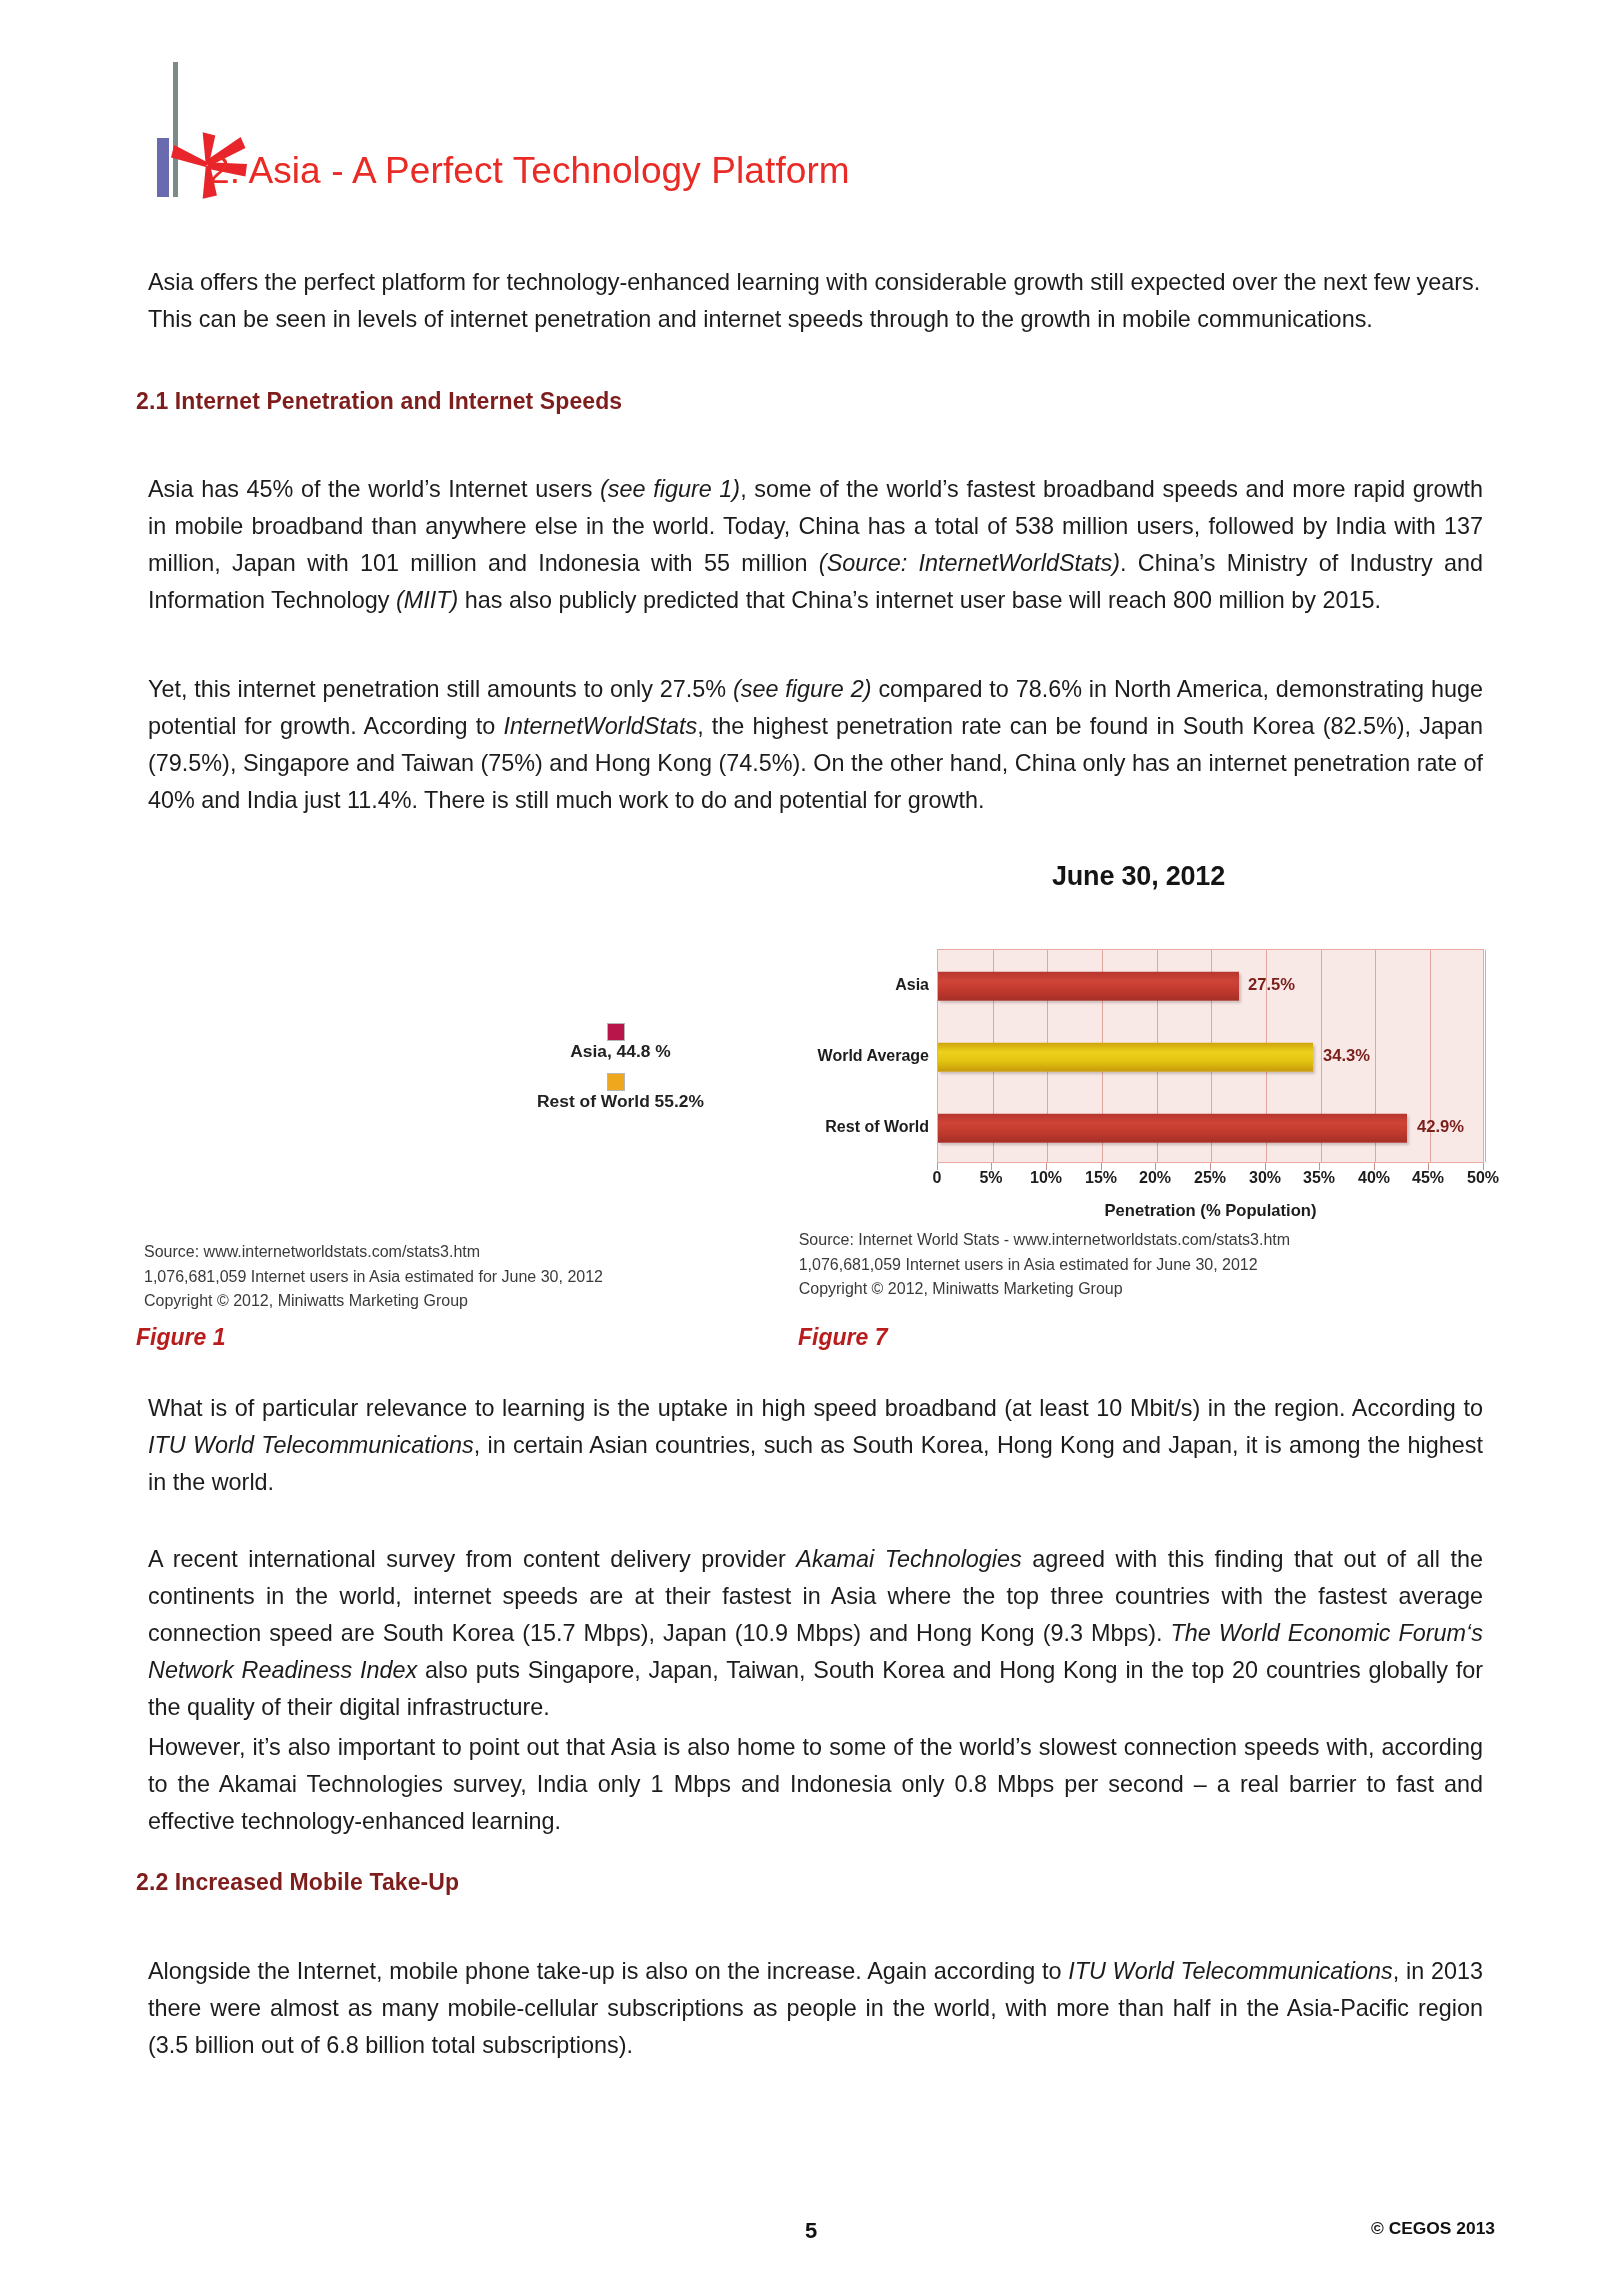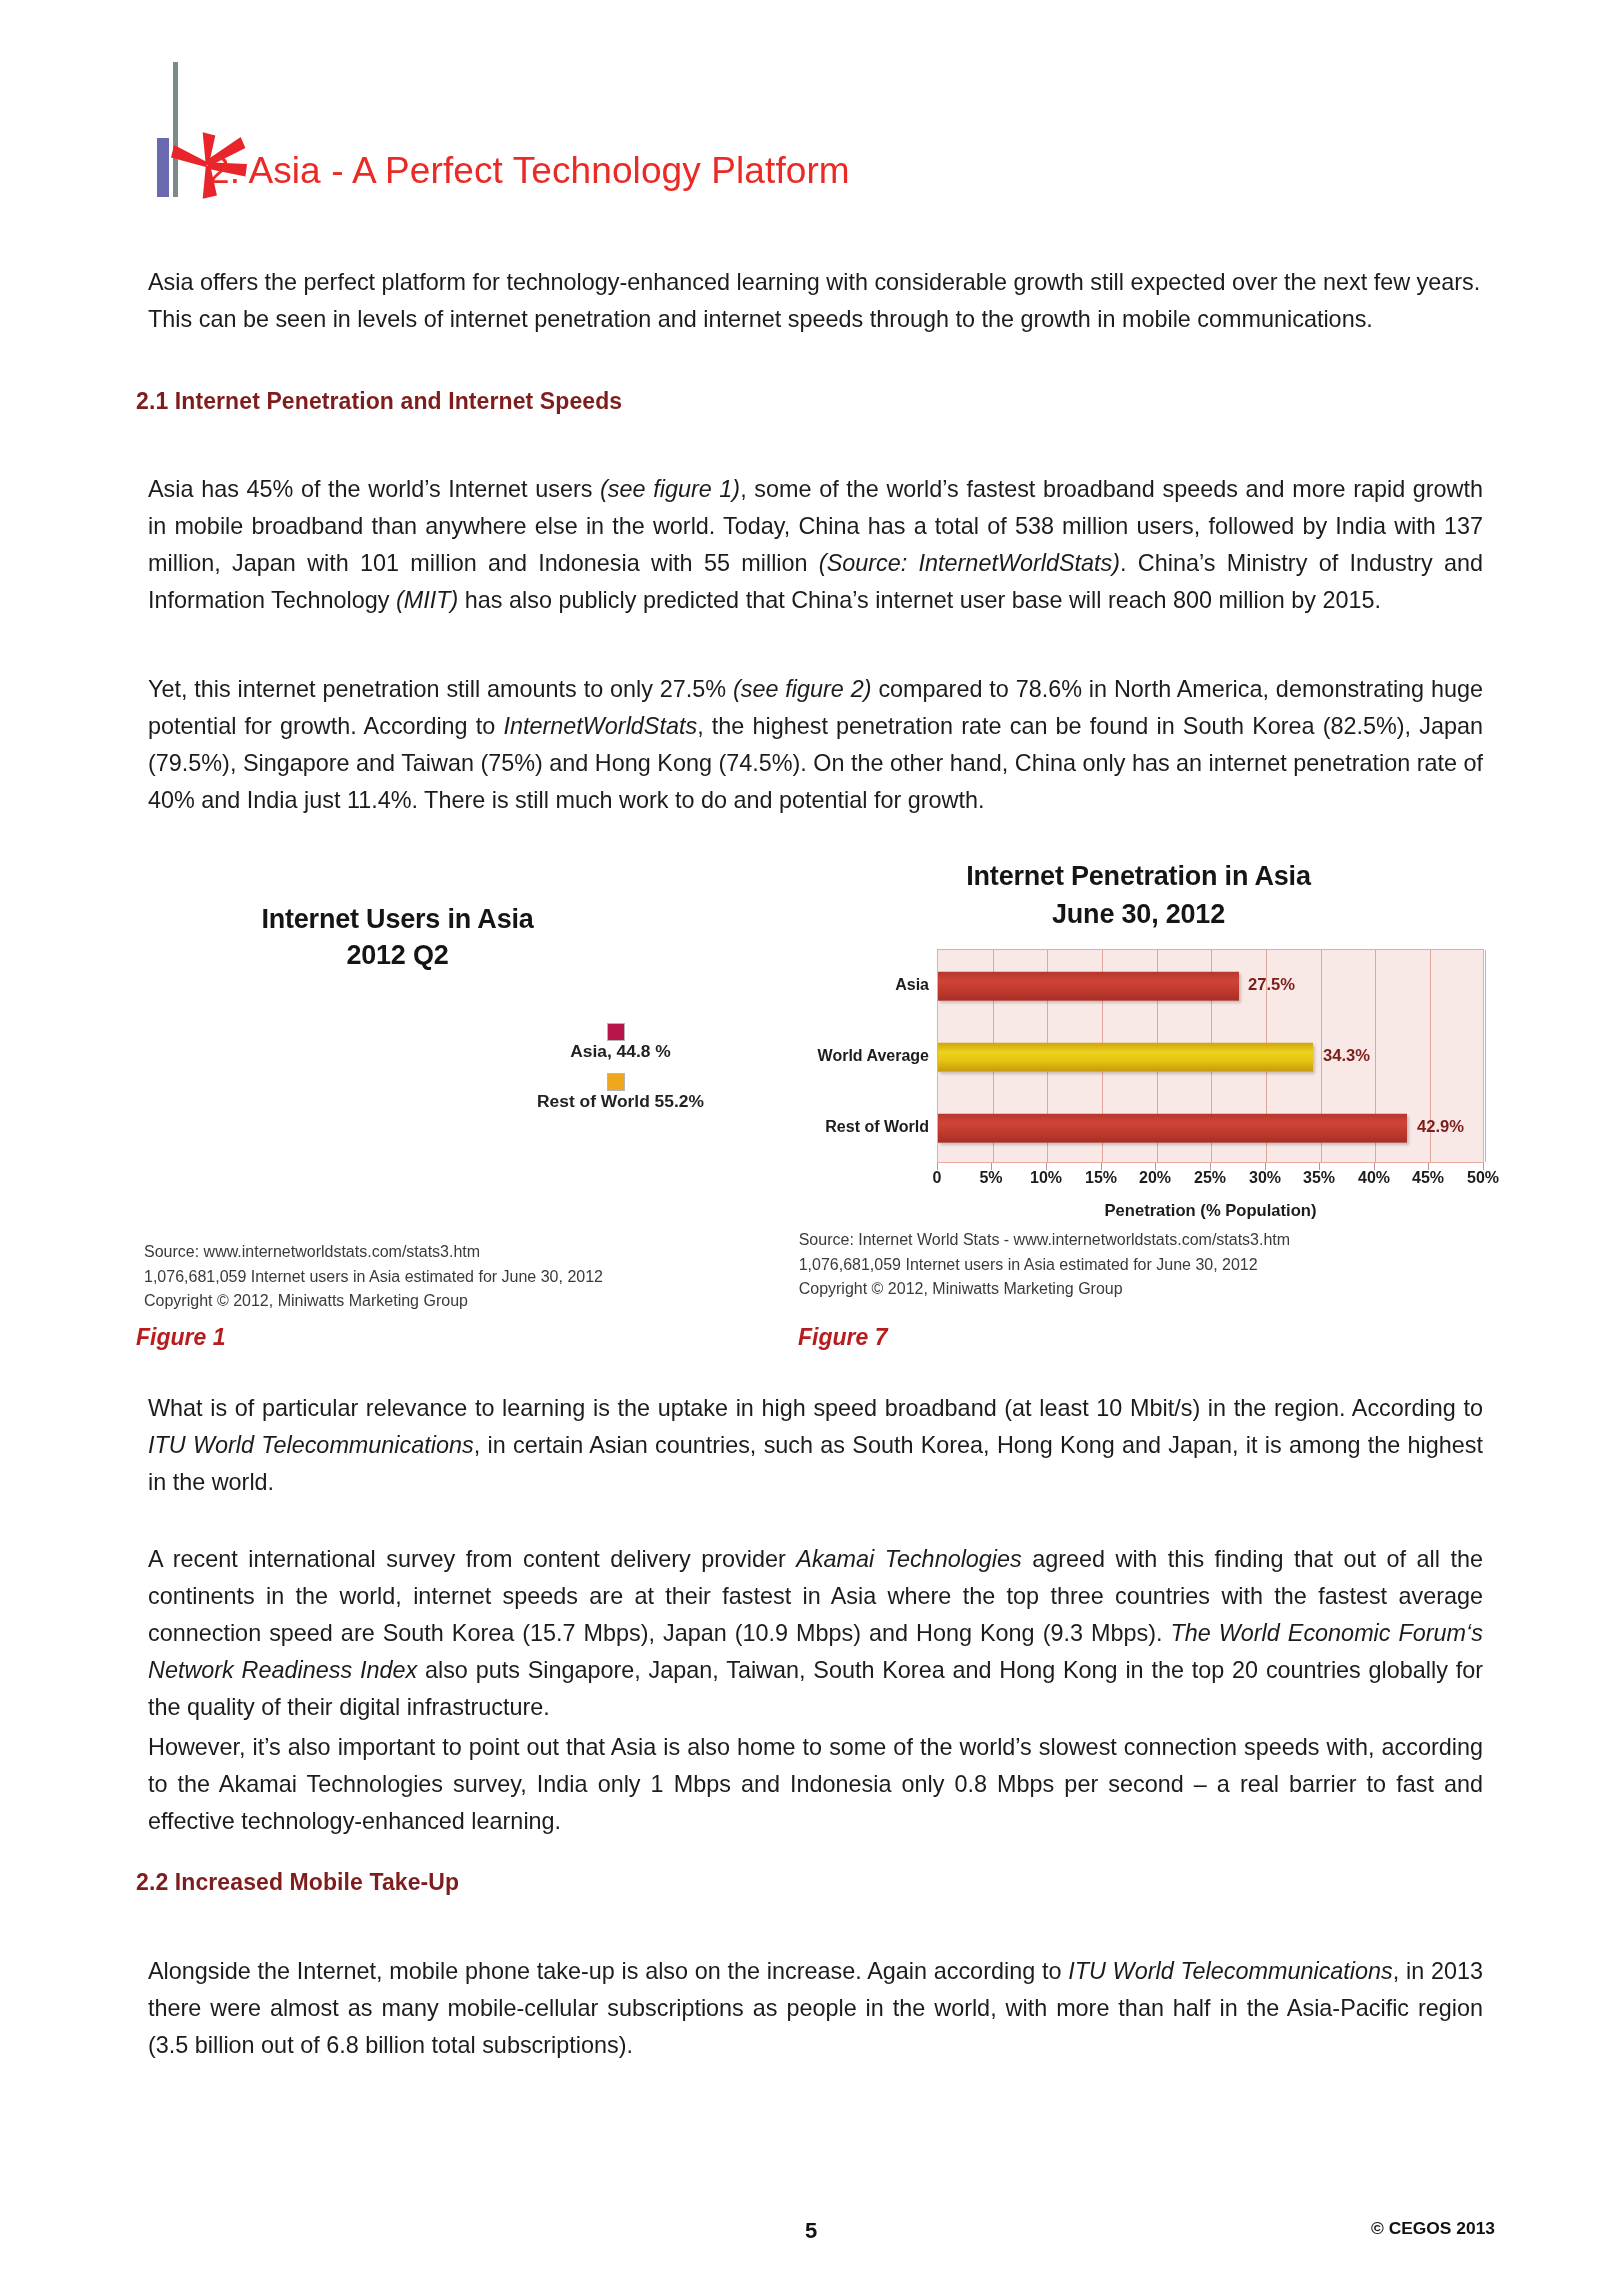--- a/index.html
+++ b/index.html
@@ -341,24 +341,20 @@
       <p class="body"><span>Asia has 45% of the world’s Internet users </span><span class="it">(see figure 1)</span><span>, some of the world’s fastest broadband speeds and more rapid growth in mobile broadband than anywhere else in the world. Today, China has a total of 538 million users, followed by India with 137 million, Japan with 101 million and Indonesia with 55 million </span><span class="it">(Source: InternetWorldStats)</span><span>. China’s Ministry of Industry and Information Technology </span><span class="it">(MIIT)</span><span> has also publicly predicted that China’s internet user base will reach 800 million by 2015.</span></p>
     </div>
 
     <div class="block" style="top:659px;">
       <p class="body"><span>Yet, this internet penetration still amounts to only 27.5% </span><span class="it">(see figure 2)</span><span> compared to 78.6% in North America, demonstrating huge potential for growth. According to </span><span class="it">InternetWorldStats</span><span>, the highest penetration rate can be found in South Korea (82.5%), Japan (79.5%), Singapore and Taiwan (75%) and Hong Kong (74.5%). On the other hand, China only has an internet penetration rate of 40% and India just 11.4%. There is still much work to do and potential for growth.</span></p>
     </div>
 
     <div class="figures">
 
       <div class="fig1">
-        <div class="fig1-title">
-          <div>Internet Users in Asia</div>
-          <div>2012  Q2</div>
-        </div>
 
 
         <div class="pie-legend">
           <div class="leg-row">
             <span class="leg-sw" style="background:#b8164a;"></span>
             <span class="leg-tx">Asia, 44.8 %</span>
           </div>
           <div class="leg-row">
             <span class="leg-sw" style="background:#efa81e;"></span>
             <span class="leg-tx">Rest of World 55.2%</span>
@@ -367,21 +363,20 @@
 
         <div class="src fig1-src">
           <div>Source:  www.internetworldstats.com/stats3.htm</div>
           <div>1,076,681,059 Internet users in Asia estimated for June 30, 2012</div>
           <div>Copyright © 2012, Miniwatts Marketing Group</div>
         </div>
       </div>
 
       <div class="fig2">
         <div class="fig2-title">
-          <div>Internet Penetration in Asia</div>
           <div>June 30, 2012</div>
         </div>
 
         <div class="bar-chart">
           <div class="bc-plot" id="bc-plot">
               <div class="bc-grid" style="left: 55px;"></div>
               <div class="bc-grid" style="left: 109px;"></div>
               <div class="bc-grid" style="left: 164px;"></div>
               <div class="bc-grid" style="left: 219px;"></div>
               <div class="bc-grid" style="left: 273px;"></div>

